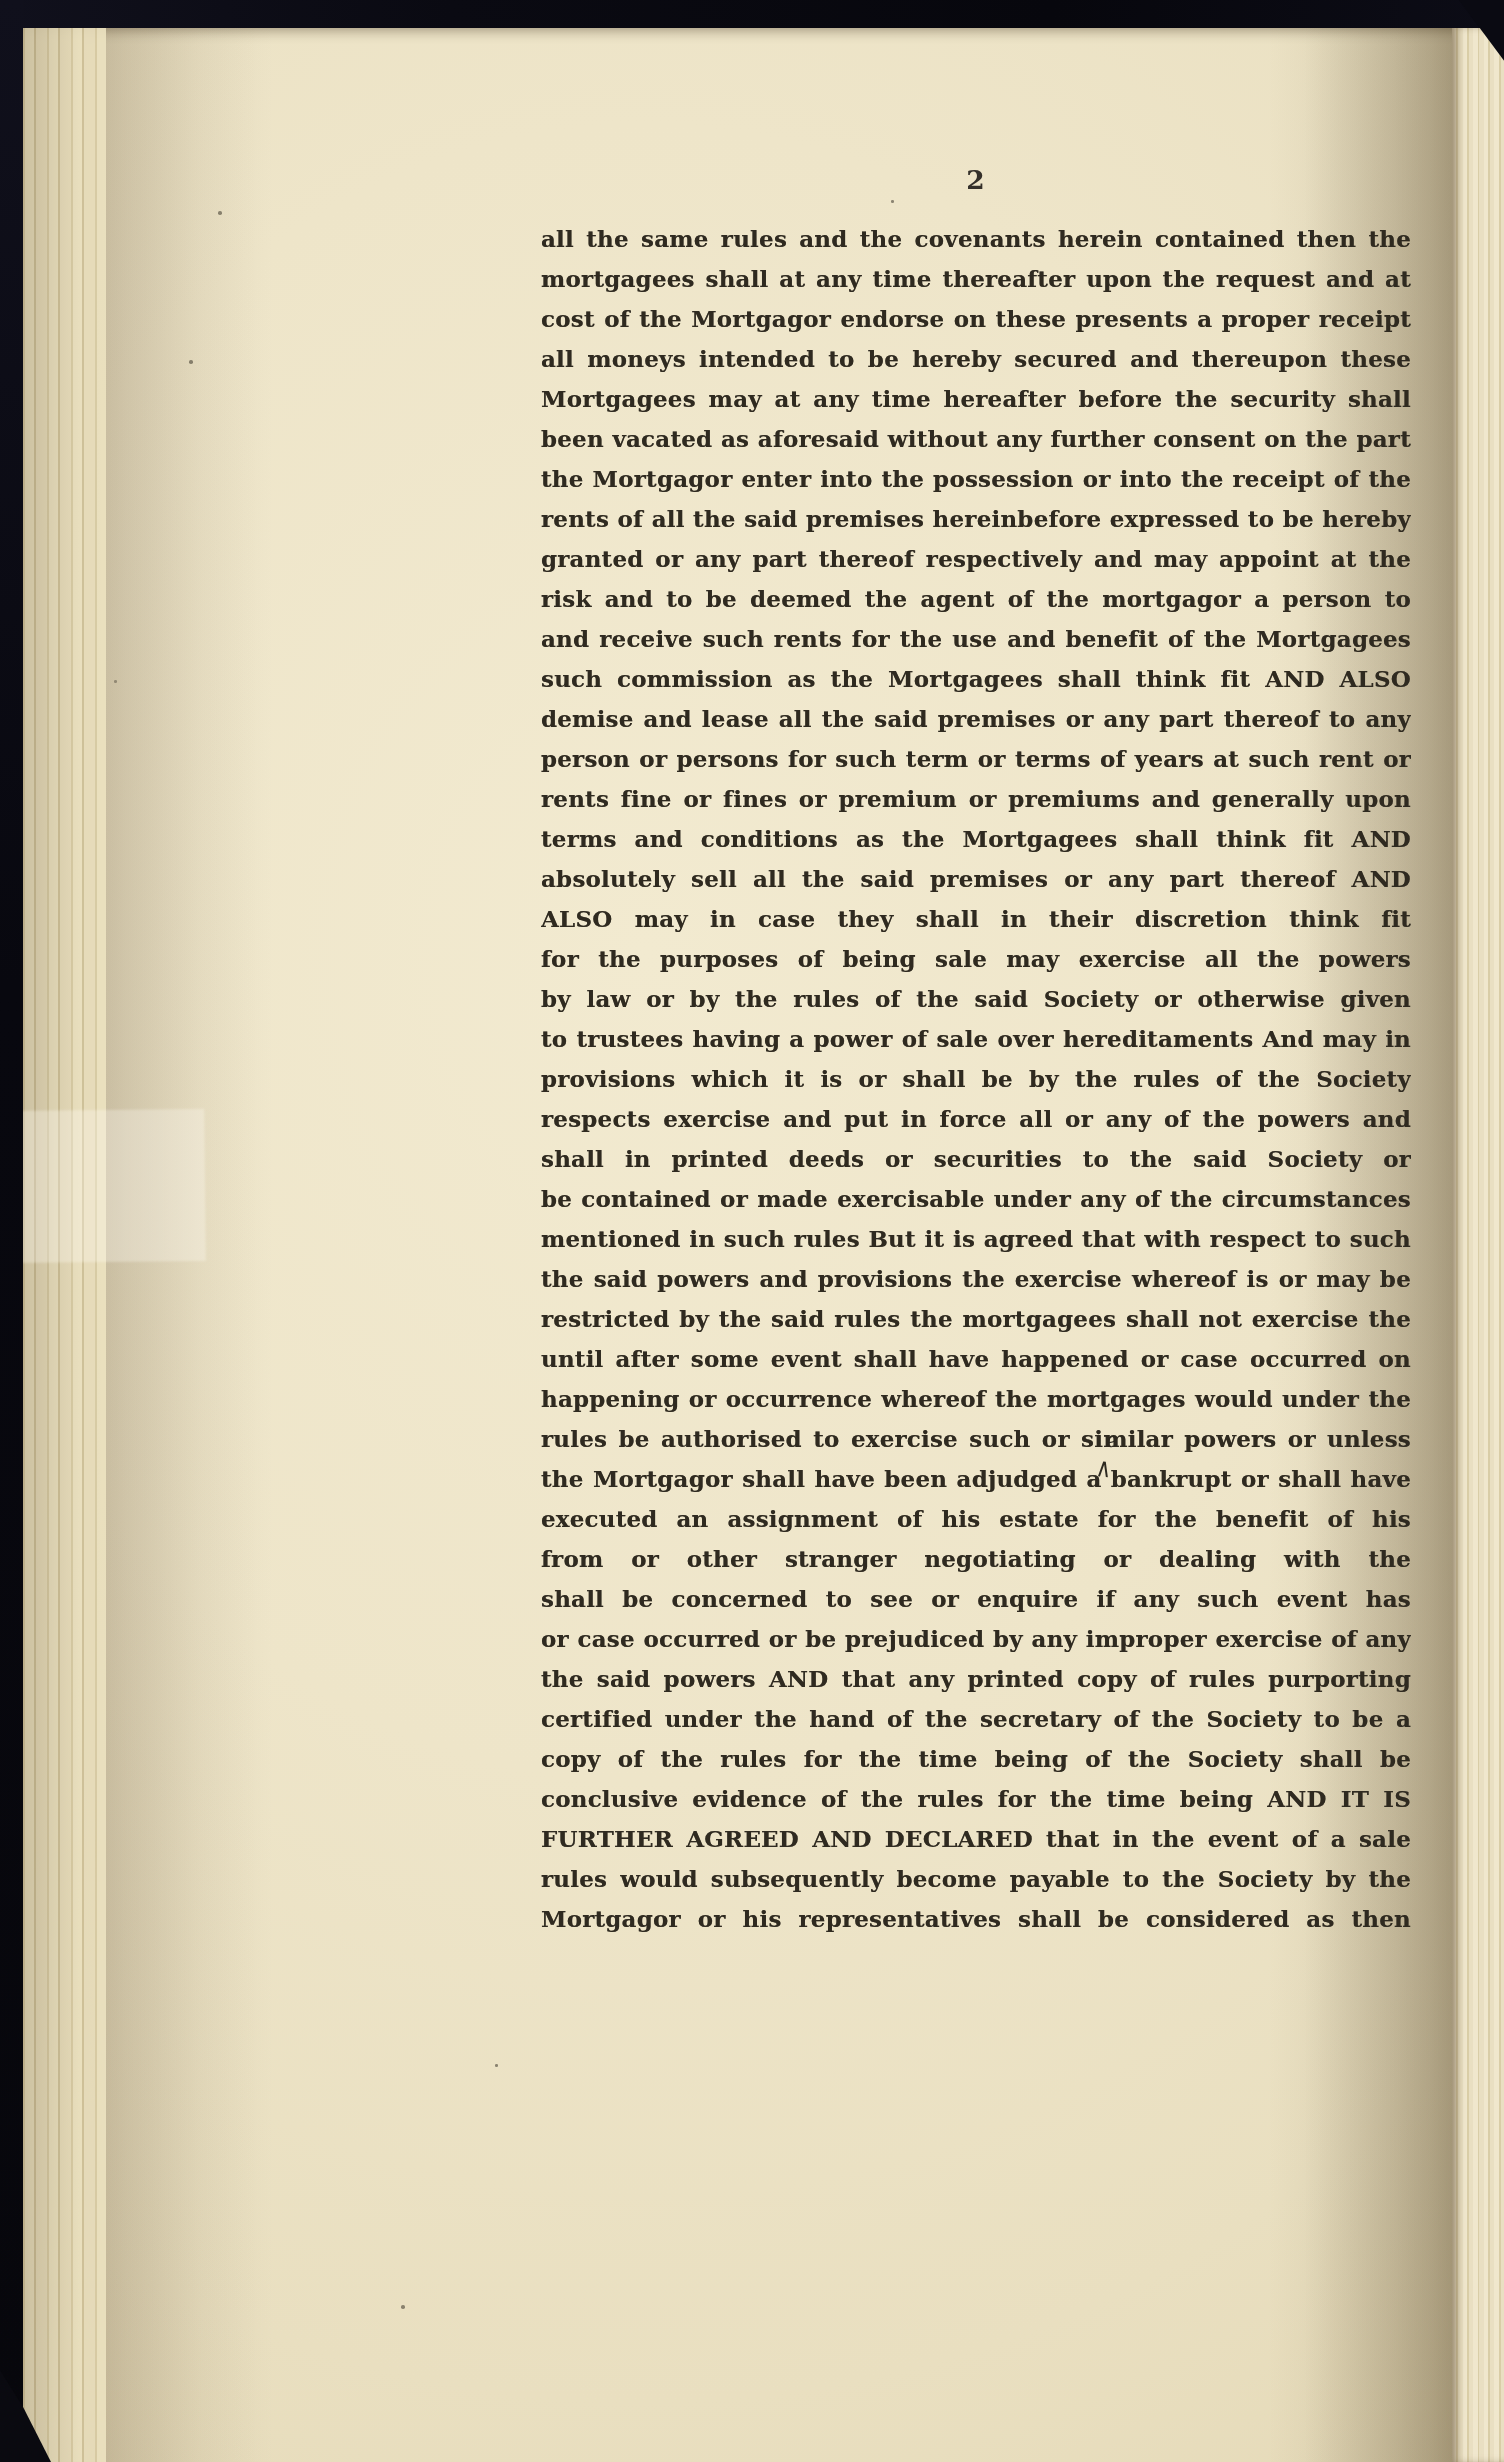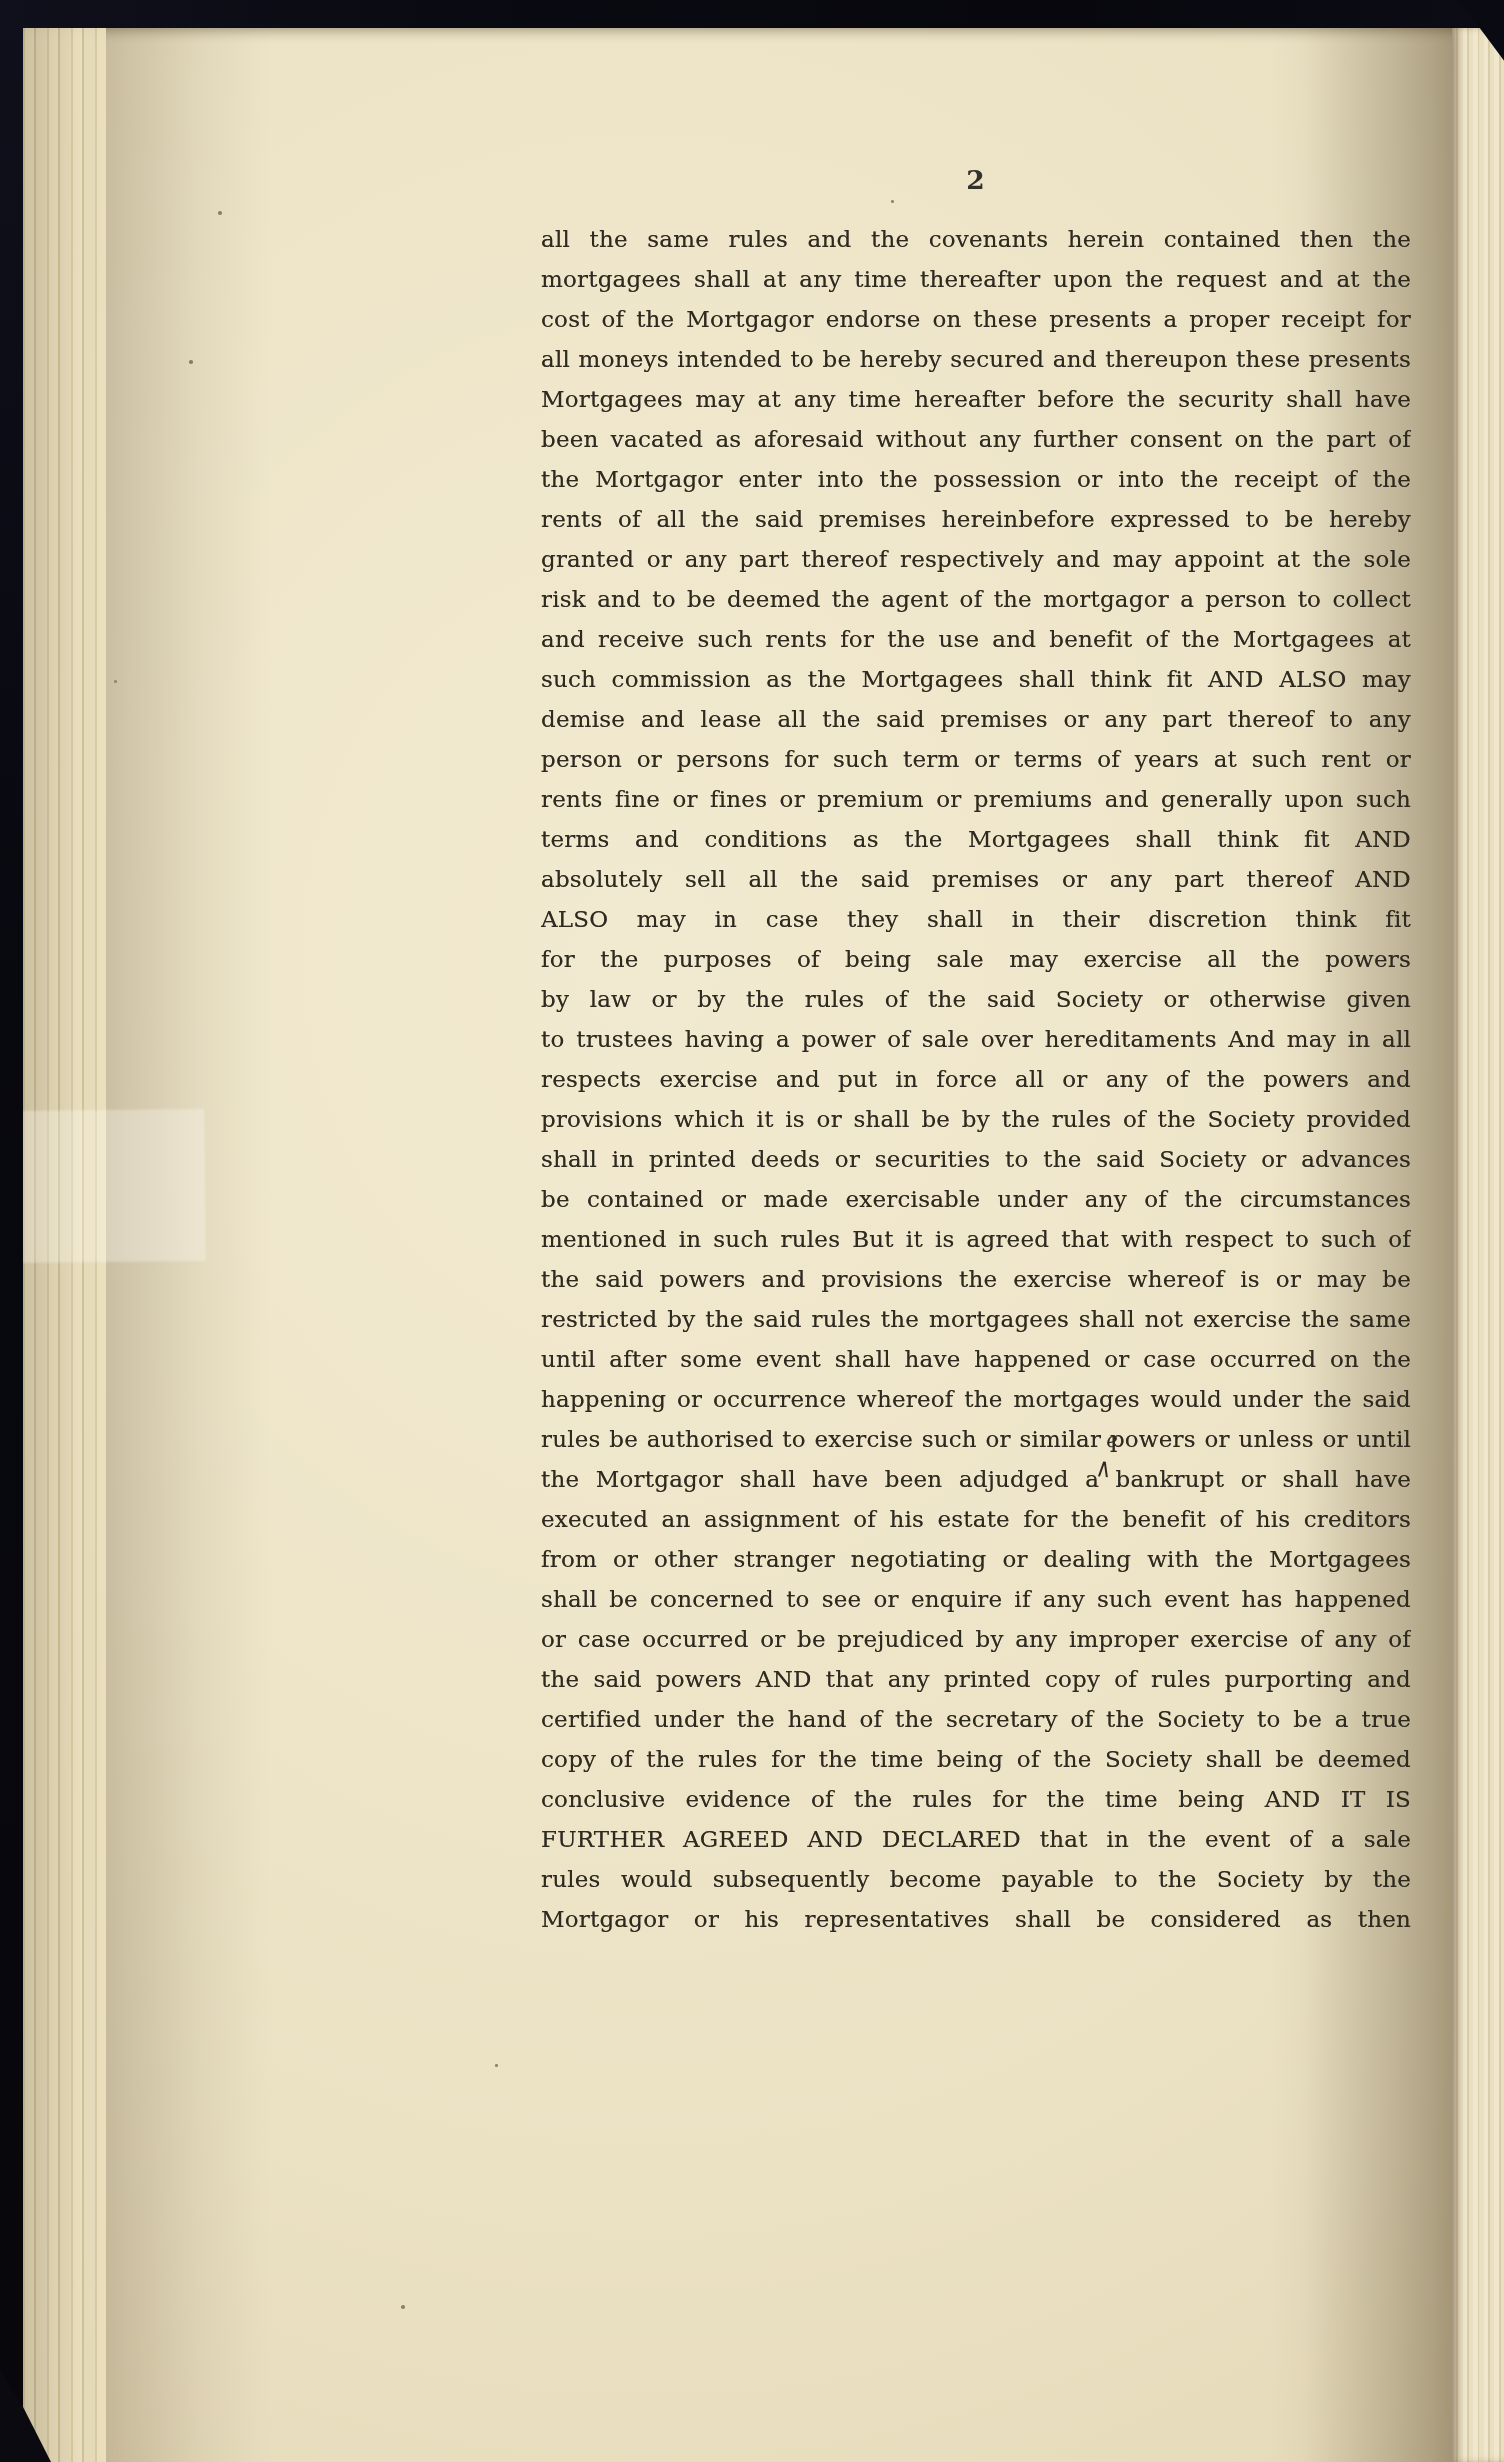--- a/index.html
+++ b/index.html
@@ -92,20 +92,21 @@
     letter-spacing:0.2px;
     text-shadow:0 0 0.4px rgba(47,42,32,0.55);
   }
   .line{
     height:40px;line-height:40px;
     overflow:hidden;
     text-align:justify;
     text-align-last:justify;
     -moz-text-align-last:justify;
     white-space:normal;
+    font-weight:bold;
   }
   
   .insert-e{
     position:absolute;left:1106px;top:1428px;
     font-style:italic;font-size:20.3px;color:#2d2920;
     transform:rotate(-6deg);
   }
   .insert-caret{
     position:absolute;left:1096px;top:1456px;
     font-size:21px;color:#2d2920;
@@ -150,22 +151,22 @@
       <div class="line">such commission as the Mortgagees shall think fit AND ALSO may</div>
       <div class="line">demise and lease all the said premises or any part thereof to any</div>
       <div class="line">person or persons for such term or terms of years at such rent or</div>
       <div class="line">rents fine or fines or premium or premiums and generally upon such</div>
       <div class="line">terms and conditions as the Mortgagees shall think fit AND</div>
       <div class="line">absolutely sell all the said premises or any part thereof AND</div>
       <div class="line">ALSO may in case they shall in their discretion think fit</div>
       <div class="line">for the purposes of being sale may exercise all the powers</div>
       <div class="line">by law or by the rules of the said Society or otherwise given</div>
       <div class="line">to trustees having a power of sale over hereditaments And may in all</div>
+      <div class="line">provisions which it is or shall be by the rules of the Society provided</div>
       <div class="line">respects exercise and put in force all or any of the powers and</div>
-      <div class="line">provisions which it is or shall be by the rules of the Society provided</div>
       <div class="line">shall in printed deeds or securities to the said Society or advances</div>
       <div class="line">be contained or made exercisable under any of the circumstances</div>
       <div class="line">mentioned in such rules But it is agreed that with respect to such of</div>
       <div class="line">the said powers and provisions the exercise whereof is or may be</div>
       <div class="line">restricted by the said rules the mortgagees shall not exercise the same</div>
       <div class="line">until after some event shall have happened or case occurred on the</div>
       <div class="line">happening or occurrence whereof the mortgages would under the said</div>
       <div class="line">rules be authorised to exercise such or similar powers or unless or until</div>
       <div class="line">the Mortgagor shall have been adjudged a bankrupt or shall have</div>
       <div class="line">executed an assignment of his estate for the benefit of his creditors</div>

